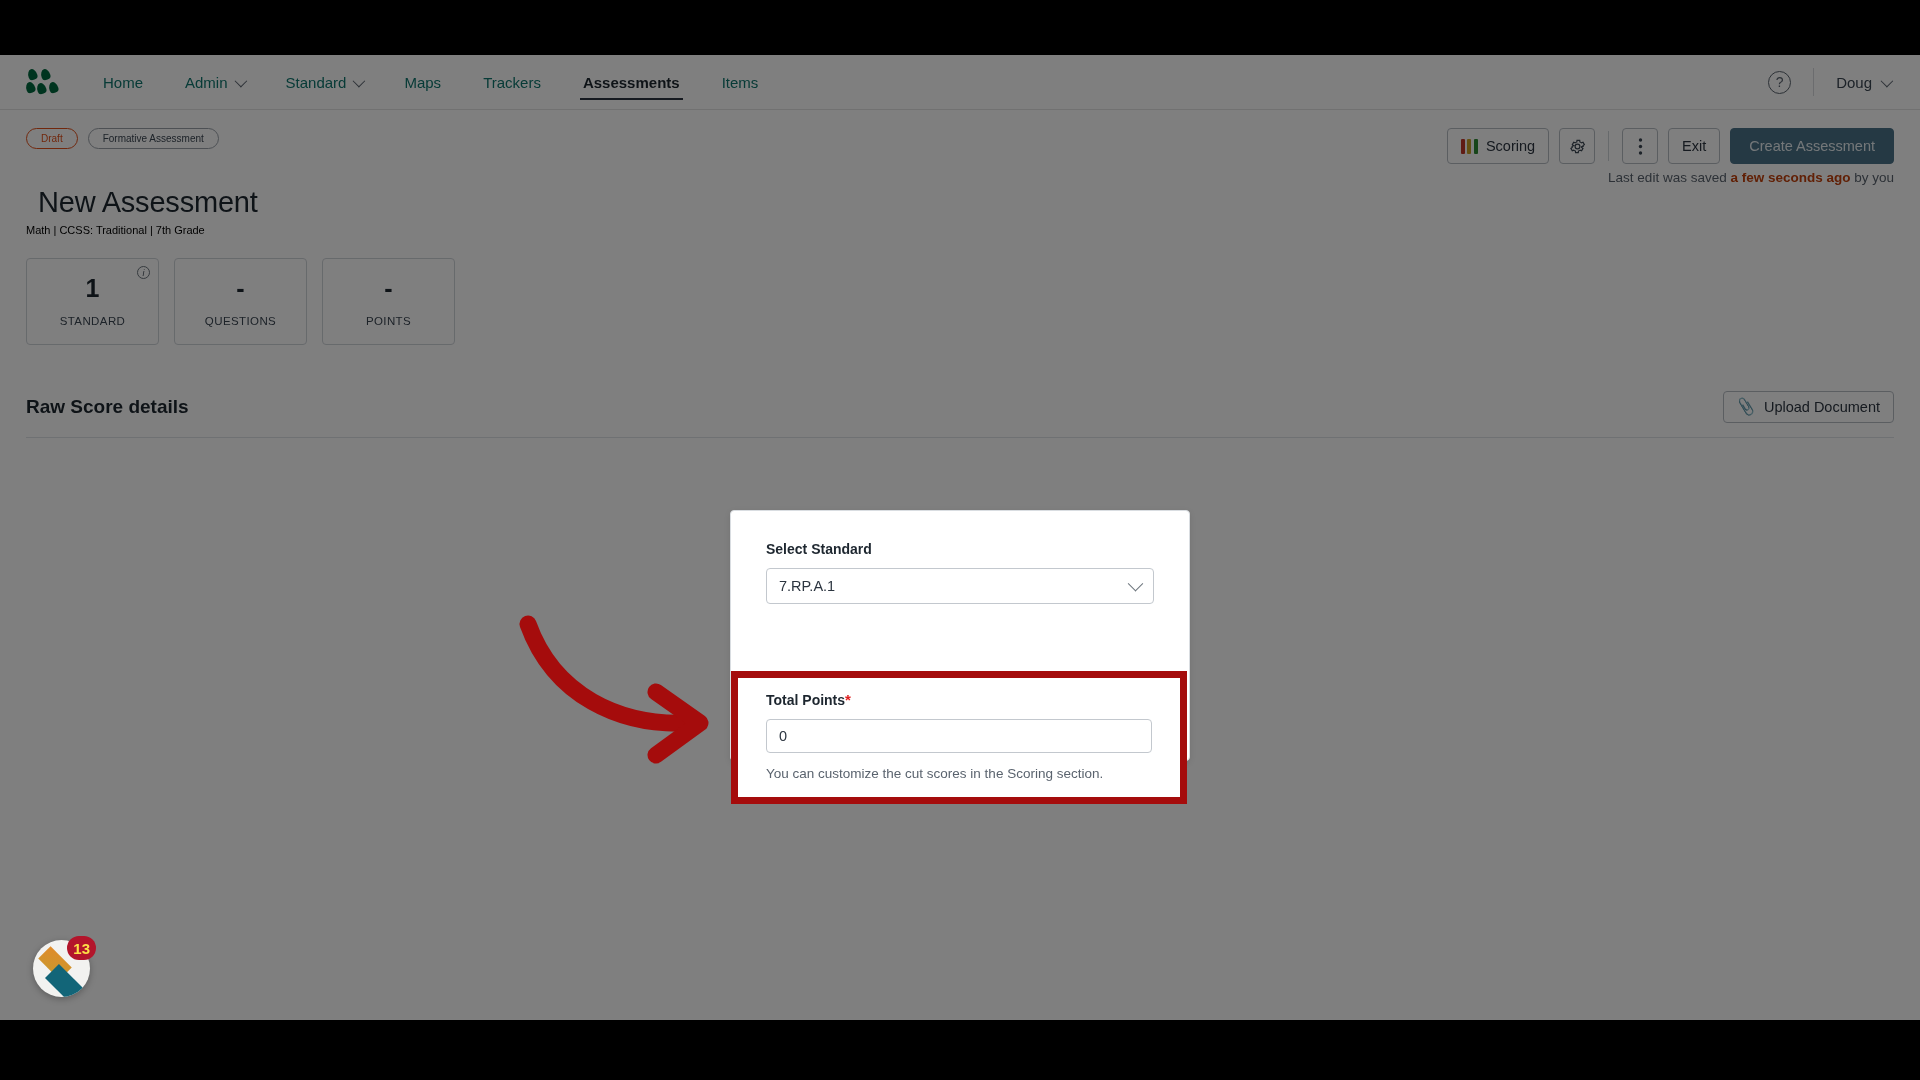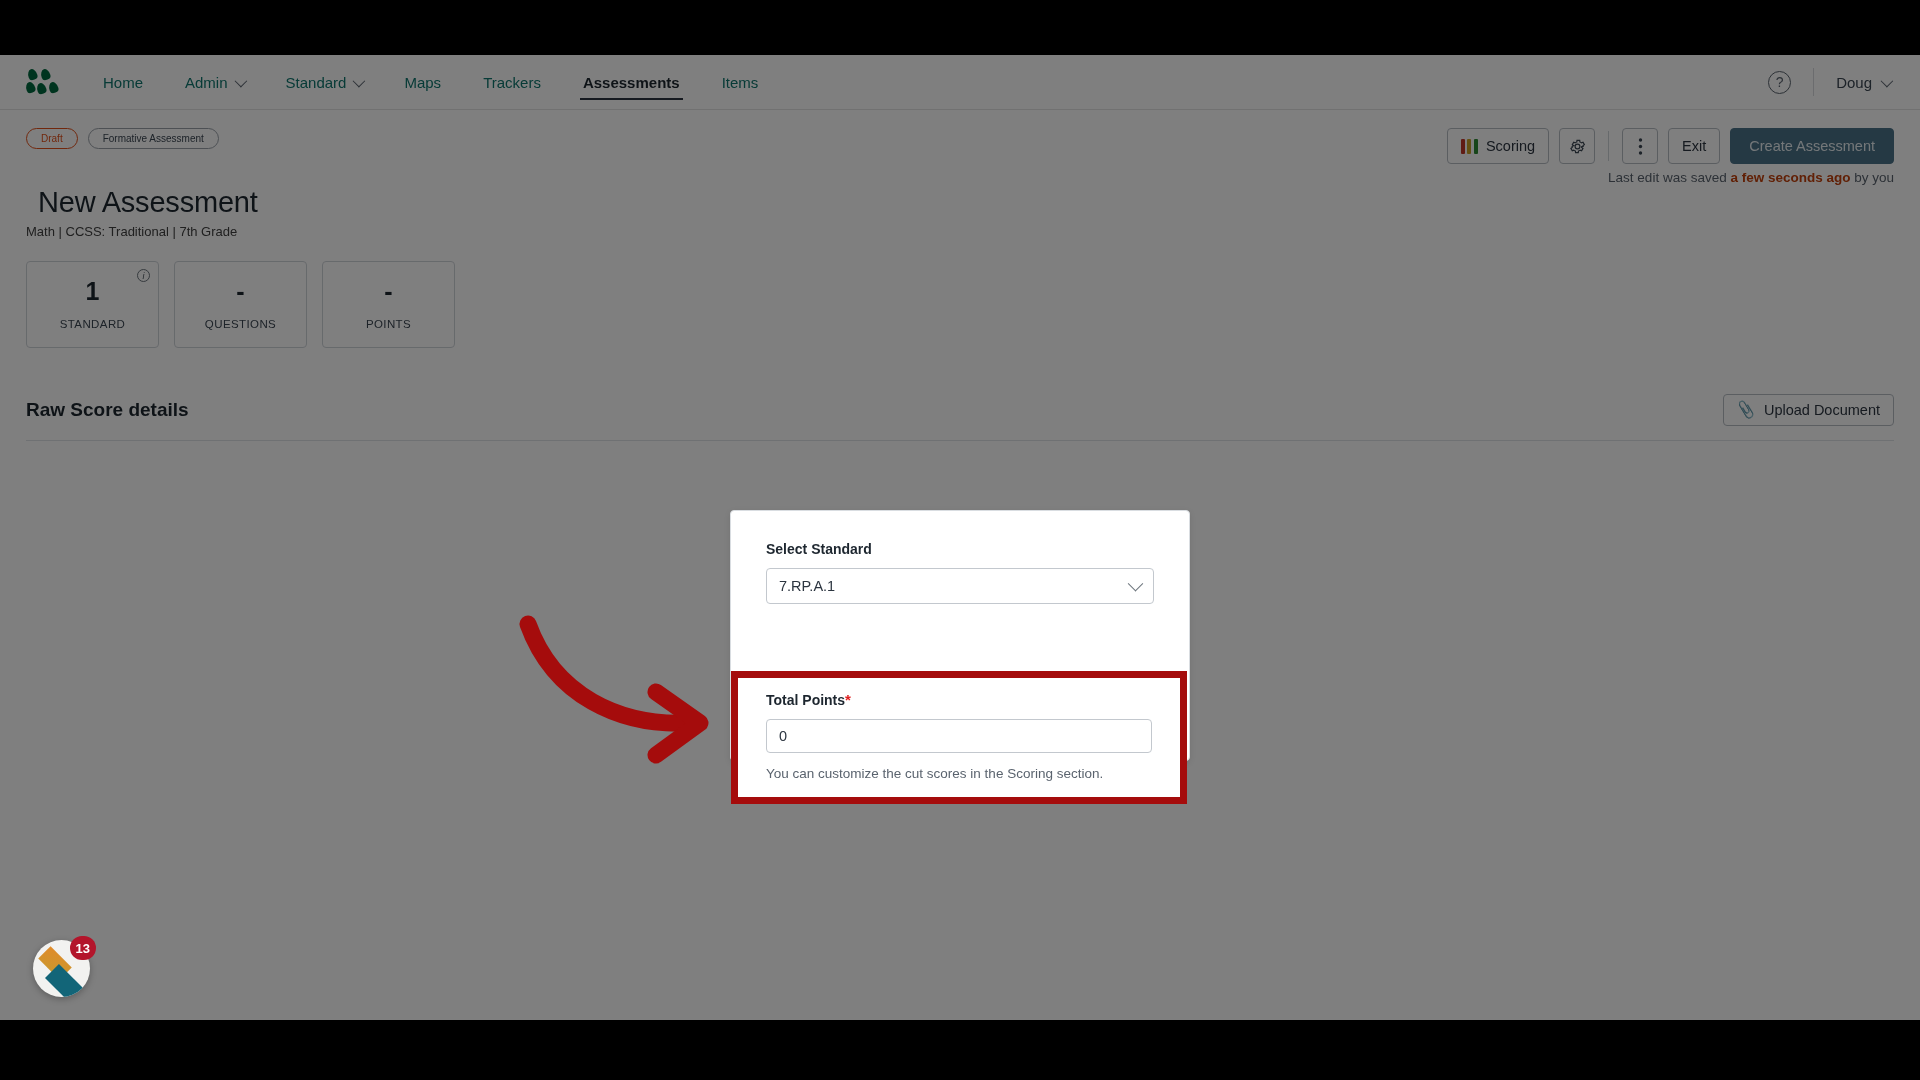--- a/index.html
+++ b/index.html
@@ -112,21 +112,21 @@
   .divline { width: 1px; height: 30px; background: #cfd4d9; margin: 0 3px; }
   .savednote {
     position: absolute; right: 26px; top: 60px;
     font-size: 13.5px; color: #5a636e; white-space: nowrap;
   }
   .savednote b { color: #c2410c; }
 
   
   .titlewrap { padding: 22px 26px 0 26px; }
   .ptitle { font-size: 29px; color: #1d262f; font-weight: 400; letter-spacing: -0.2px; margin-left: 12px;}
-  .psub { font-size: 13px; color: #404040; margin-top: 5px; }
+  .psub { font-size: 11px; color: #000000; margin-top: 5px; }
 
   
   .stats { display: flex; gap: 15px; padding: 22px 26px 0 26px; }
   .stat {
     width: 133px; height: 87px; border: 1px solid #cfd4d9; border-radius: 4px;
     background: #fff; position: relative;
     display: flex; flex-direction: column; align-items: center; justify-content: center;
   }
   .stat .num { font-size: 25px; font-weight: bold; color: #1d262f; line-height: 1; }
   .stat .lbl { font-size: 11.5px; color: #3b4652; letter-spacing: .4px; margin-top: 14px; }
@@ -211,21 +211,21 @@
   .widget .d2 {
     left: 14px; top: 26px;
     background: #126578;
     transform: rotate(45deg) scaleY(.58);
     width: 34px; height: 34px;
   }
   .wclip { position:absolute; inset:0; border-radius:50%; overflow:hidden; }
   .badge {
     position: absolute; right: -6px; top: -4px;
     min-width: 24px; height: 24px; border-radius: 12px;
-    background: #b3152b; color: #ffffff; font-size: 13px; font-weight: bold;
+    background: #b3152b; color: #fde047; font-size: 15px; font-weight: bold;
     display: flex; align-items: center; justify-content: center;
     padding: 0 6px;
     z-index: 3;
   }
 </style>
 </head>
 <body>
 
 <div id="stage">
 

